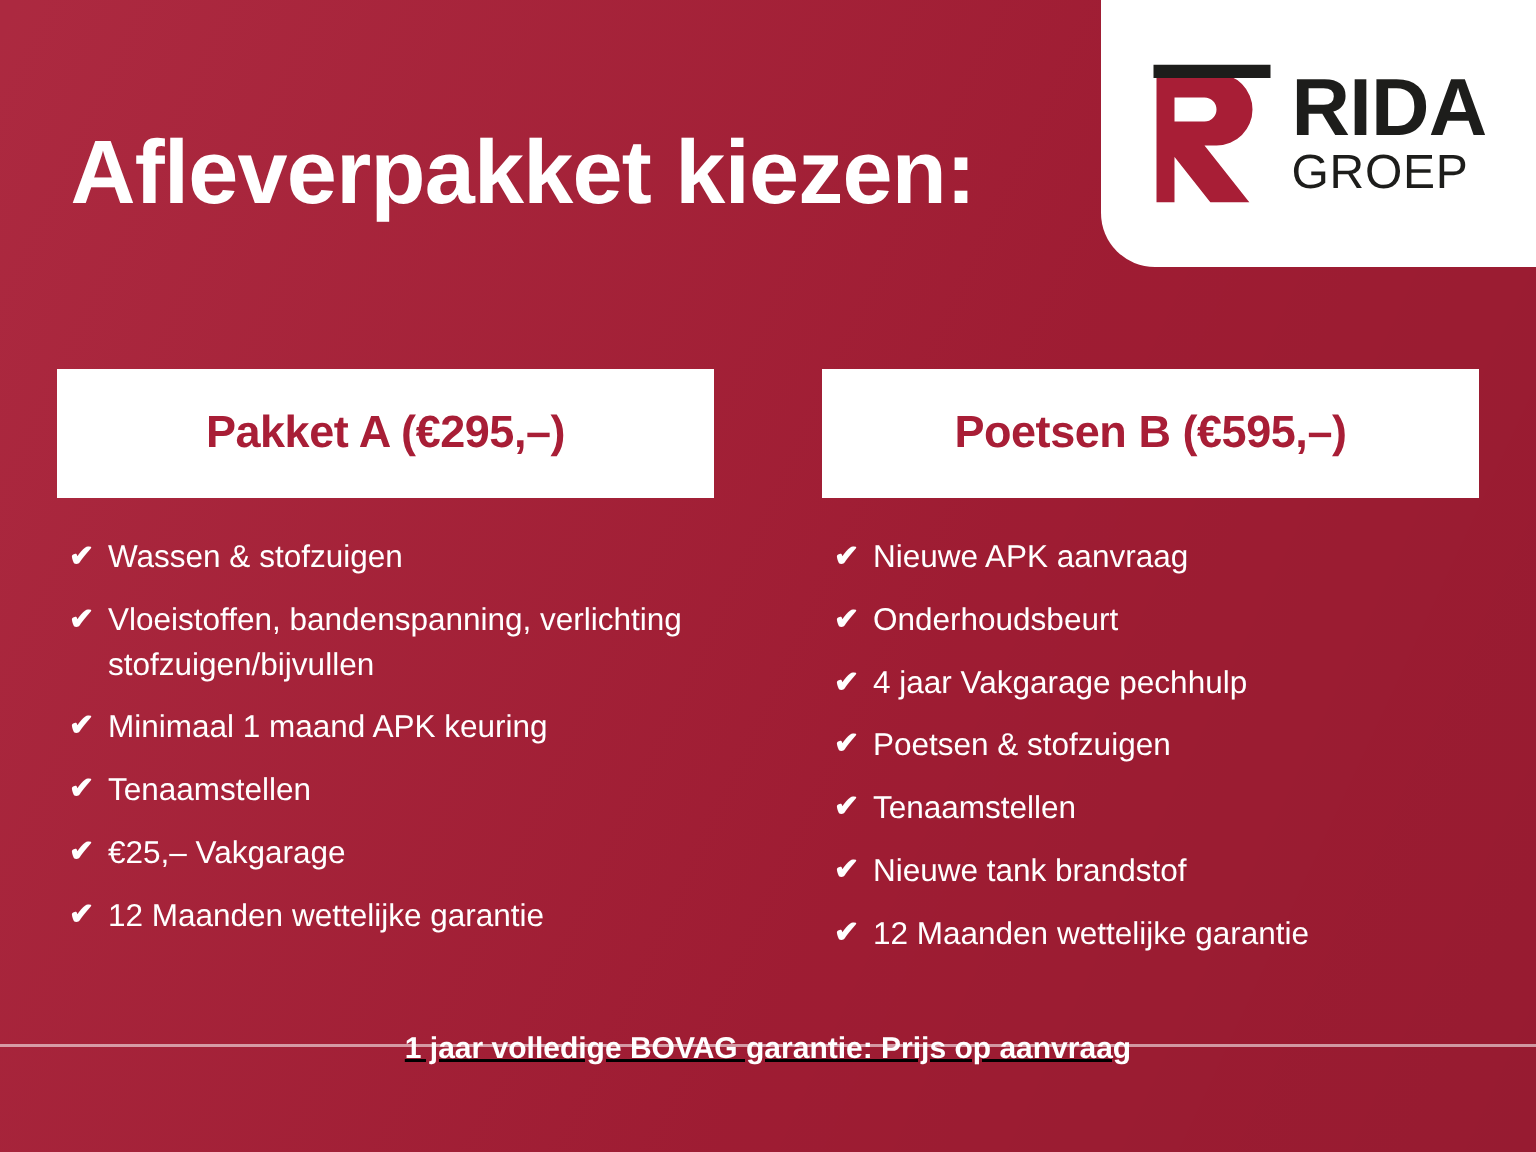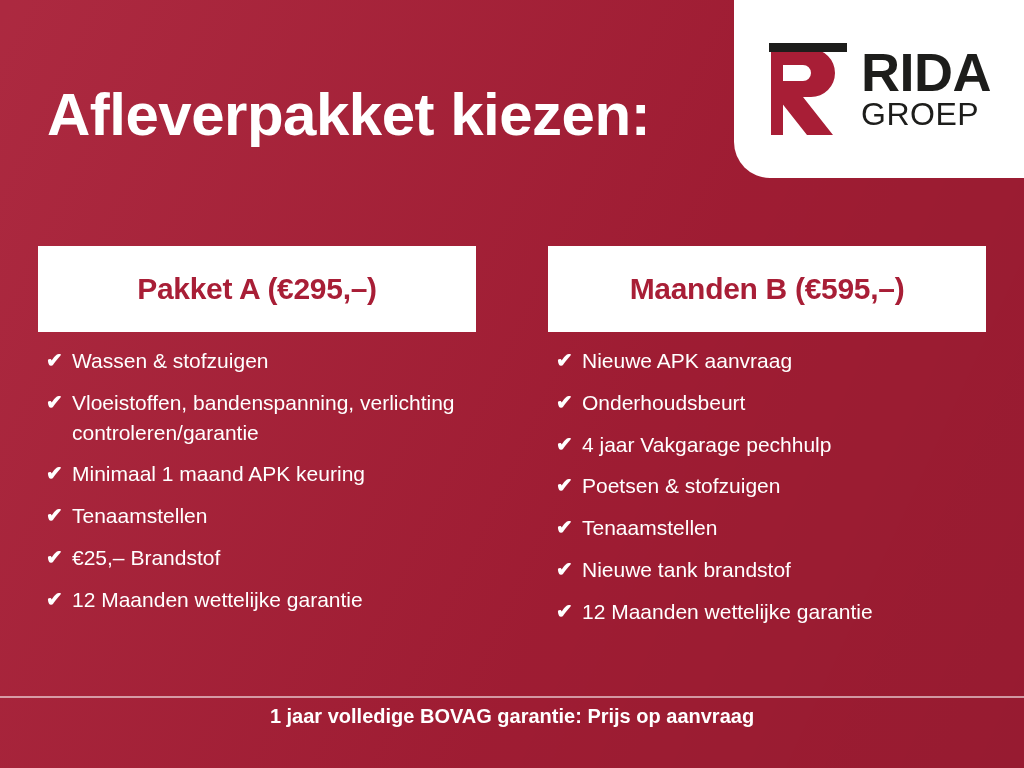--- a/index.html
+++ b/index.html
@@ -98,21 +98,21 @@
   .column {
     flex: 1 1 0;
     min-width: 0;
   }
   .pkg-header {
     background: #ffffff;
     height: 86px;
     display: flex;
     align-items: center;
     justify-content: center;
-    margin-bottom: 14px;
+    margin-bottom: 25px;
   }
   .pkg-header .pkg-title {
     font-size: 30px;
     font-weight: 800;
     color: #A81E36;
     letter-spacing: -0.3px;
     text-align: center;
   }
 
   ul.features {
@@ -150,23 +150,24 @@
     background: rgba(255,255,255,0.55);
     z-index: 2;
   }
   .footer-bar {
     position: absolute;
     left: 0;
     right: 0;
     bottom: 0;
     height: 80px;
     display: flex;
-    align-items: flex-end;
+    align-items: flex-start;
     justify-content: center;
     z-index: 2;
+    text-decoration: underline;
   }
   .footer-bar .footer-text {
     font-size: 20px;
     font-weight: 700;
     color: #ffffff;
     text-align: center;
     margin-bottom: 40px;
   }
 </style>
 </head>
@@ -195,44 +196,44 @@
       <div class="pkg-header">
         <span class="pkg-title">Pakket A (€295,–)</span>
       </div>
       <ul class="features">
         <li>
           <span class="check">✔</span>
           <span class="feat-text">Wassen &amp; stofzuigen</span>
         </li>
         <li>
           <span class="check">✔</span>
-          <span class="feat-text">Vloeistoffen, bandenspanning, verlichting controleren/garantie</span>
+          <span class="feat-text">Vloeistoffen, bandenspanning, verlichting stofzuigen/bijvullen</span>
         </li>
         <li>
           <span class="check">✔</span>
           <span class="feat-text">Minimaal 1 maand APK keuring</span>
         </li>
         <li>
           <span class="check">✔</span>
           <span class="feat-text">Tenaamstellen</span>
         </li>
         <li>
           <span class="check">✔</span>
-          <span class="feat-text">€25,– Brandstof</span>
+          <span class="feat-text">€25,– Vakgarage</span>
         </li>
         <li>
           <span class="check">✔</span>
           <span class="feat-text">12 Maanden wettelijke garantie</span>
         </li>
       </ul>
     </div>
 
     <div class="column">
       <div class="pkg-header">
-        <span class="pkg-title">Maanden B (€595,–)</span>
+        <span class="pkg-title">Poetsen B (€595,–)</span>
       </div>
       <ul class="features">
         <li>
           <span class="check">✔</span>
           <span class="feat-text">Nieuwe APK aanvraag</span>
         </li>
         <li>
           <span class="check">✔</span>
           <span class="feat-text">Onderhoudsbeurt</span>
         </li>

